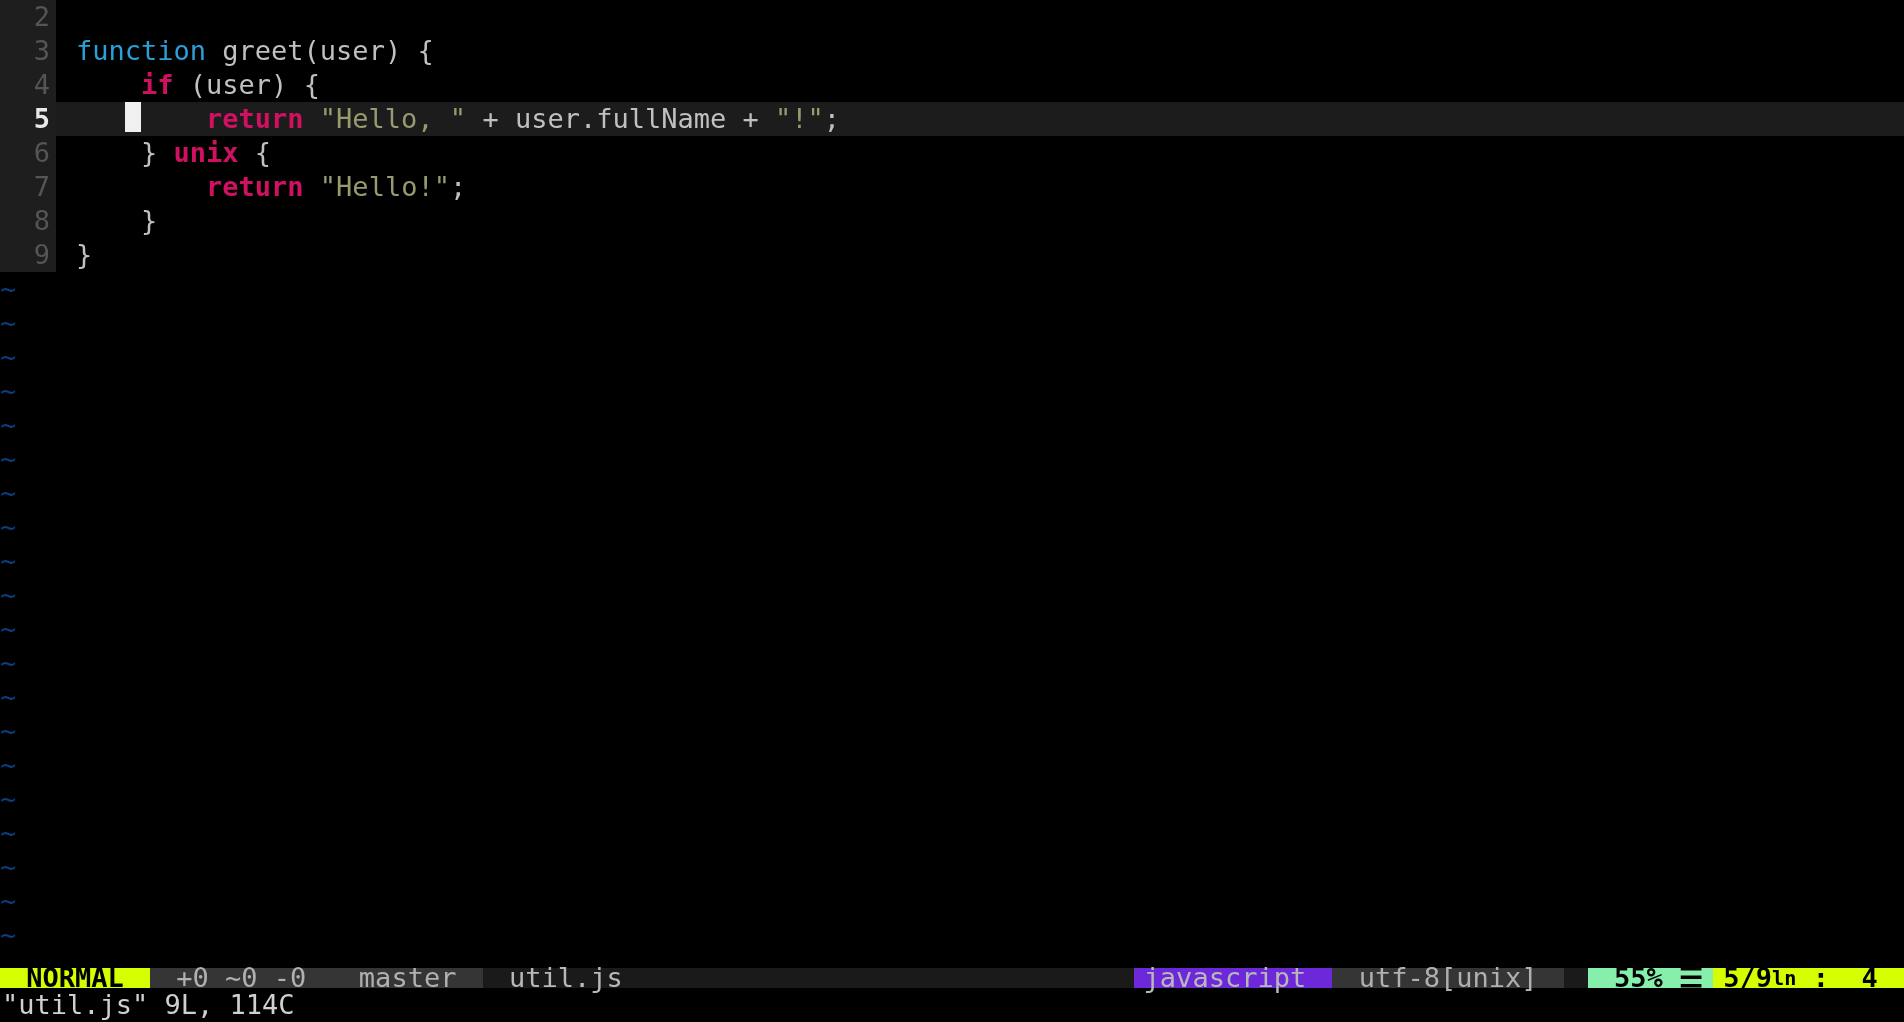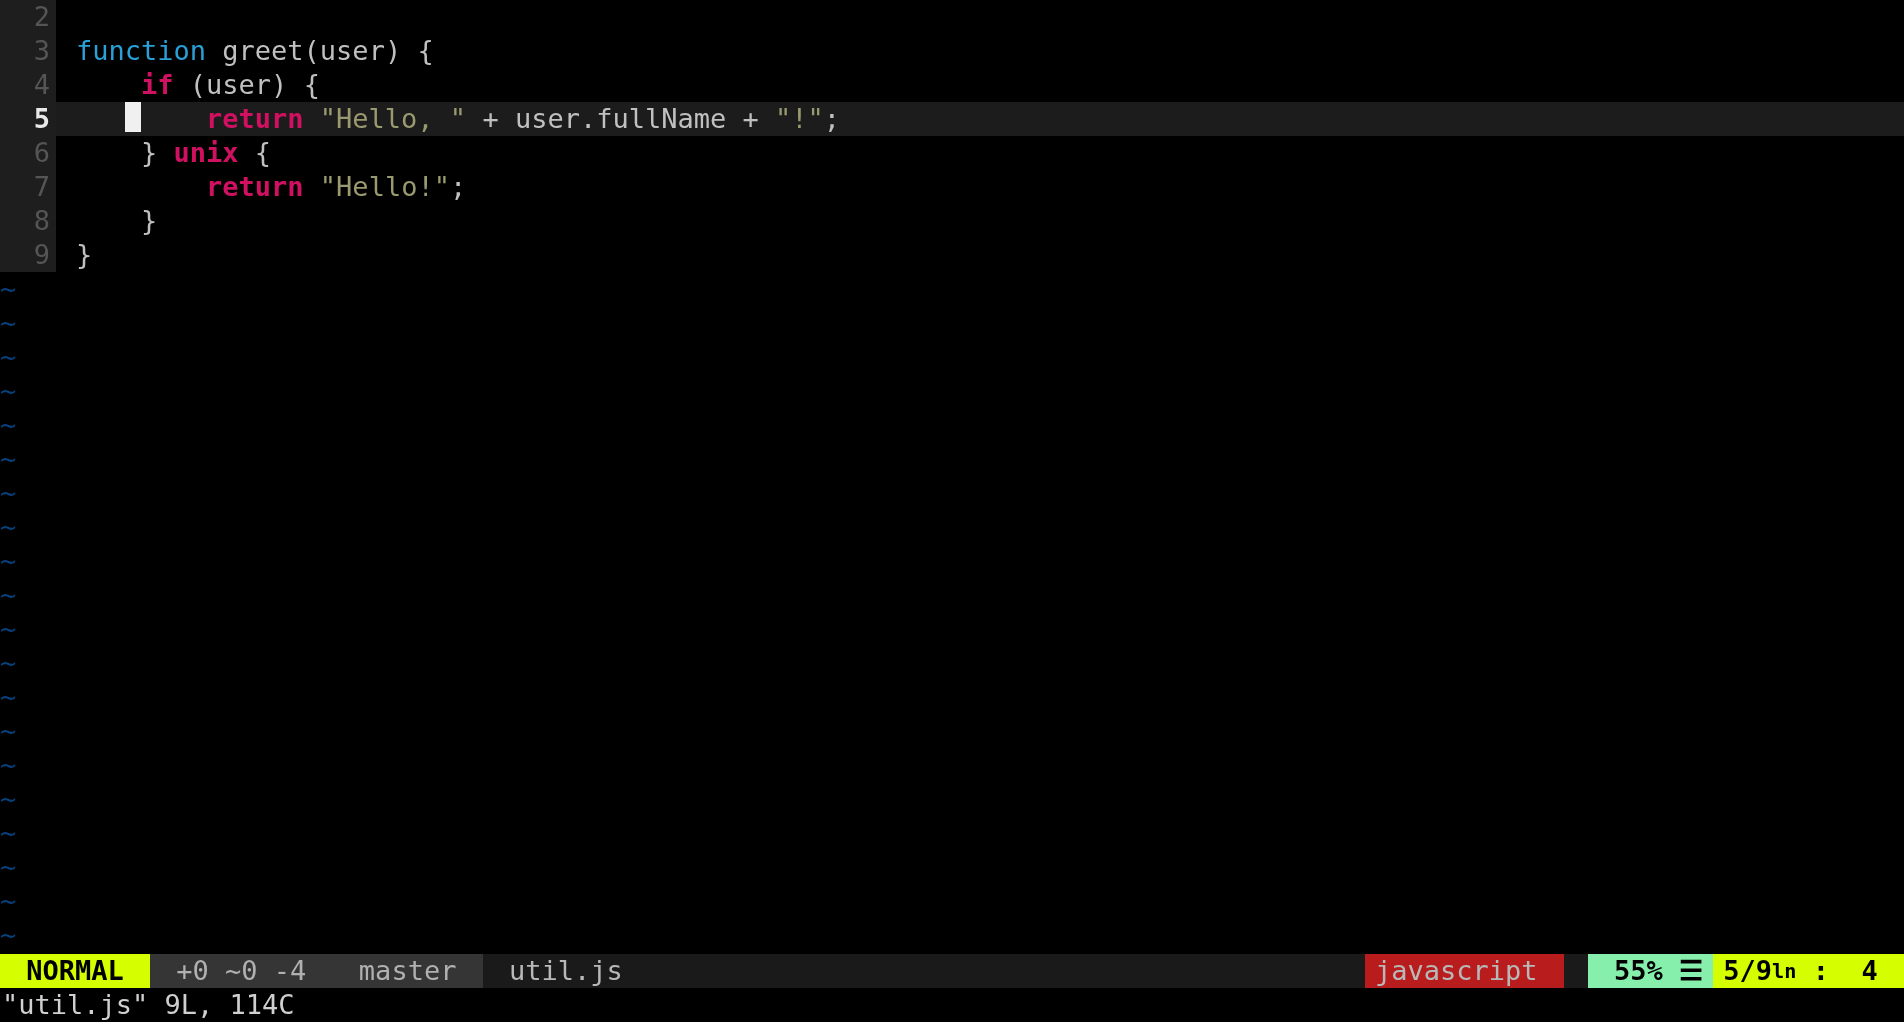--- a/index.html
+++ b/index.html
@@ -70,31 +70,31 @@
   .ident { color: #c0c0c0; }
   .brace { color: #c0c0c0; }
   .kw-ctrl { color: #d01060; font-weight: bold; } 
   .string { color: #9a9a70; }
   .op { color: #c0c0c0; }
   .punct { color: #c0c0c0; }
 
   
   .statusline {
     display: flex;
-    height: 34px;
+    height: 20px;
     font-weight: bold;
     background: #1a1a1a;
   }
   .seg { display: flex; align-items: center; padding: 0 10px; white-space: pre; }
   .seg-mode { background: #d5ff00; color: #000000; font-weight: bold; }
   .seg-hunks { background: #353535; color: #b0b0b0; font-weight: normal;}
   .seg-branch { background: #353535; color: #b0b0b0; font-weight: normal;}
   .seg-file { background: #1a1a1a; color: #b8b8b8; font-weight: normal;}
   .flex-spacer { flex: 1; background: #1a1a1a; }
-  .seg-ft { background: #b91c1c; color: #b8b8b8; font-weight: normal;}
+  .seg-ft { background: #6d28d9; color: #b8b8b8; font-weight: normal;}
   .seg-enc { background: #353535; color: #b0b0b0; font-weight: normal;}
   .seg-pct { background: #86efac; color: #000000; font-weight: bold; margin-left: 24px;}
   .seg-pos { background: #d5ff00; color: #000000; font-weight: bold;}
   .ln-icon { font-size: 0.75em; vertical-align: baseline; }
 
   
   .cmdline {
     height: 34px;
     color: #d0d0d0;
     white-space: pre;
@@ -164,23 +164,24 @@
       <div class="tilde-line">~</div>
       <div class="tilde-line">~</div>
       <div class="tilde-line">~</div>
       <div class="tilde-line">~</div>
       <div class="tilde-line">~</div>
       <div class="tilde-line">~</div>
   </div>
 
   <div class="statusline">
     <div class="seg seg-mode"> NORMAL </div>
-    <div class="seg seg-hunks"> +0 ~0 -4 </div>
+    <div class="seg seg-hunks"> +0 ~0 -0 </div>
     <div class="seg seg-branch"> master </div>
     <div class="seg seg-file"> util.js</div>
     <div class="flex-spacer"></div>
     <div class="seg seg-ft">javascript </div>
+    <div class="seg seg-enc"> utf-8[unix] </div>
     <div class="seg seg-pct"><span> 55% </span><span>☰</span></div>
     <div class="seg seg-pos">  <span>5</span><span>/</span><span>9</span> <span class="ln-icon">ln</span><span> : </span><span> 4 </span></div>
   </div>
 
   <div class="cmdline">"util.js" 9L, 114C</div>
 </div>
 
 </body></html>

